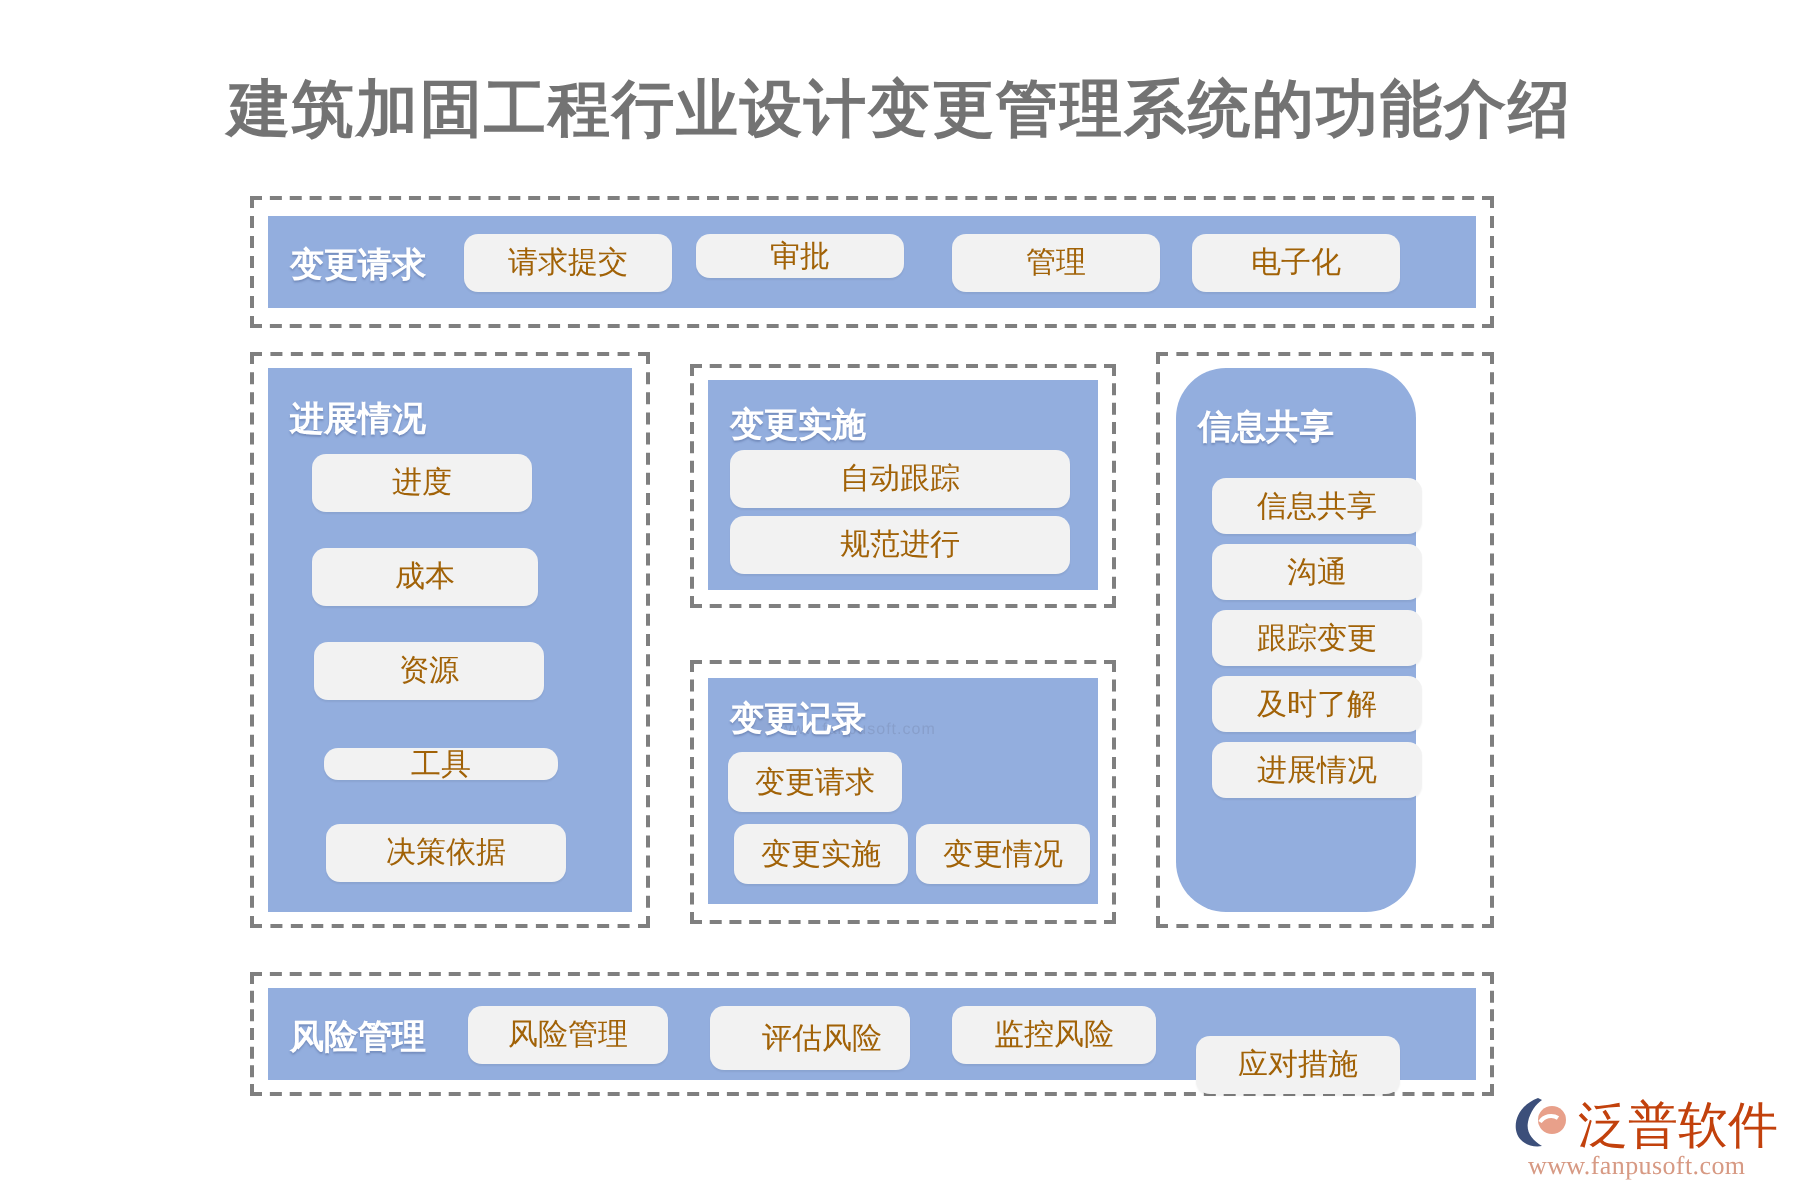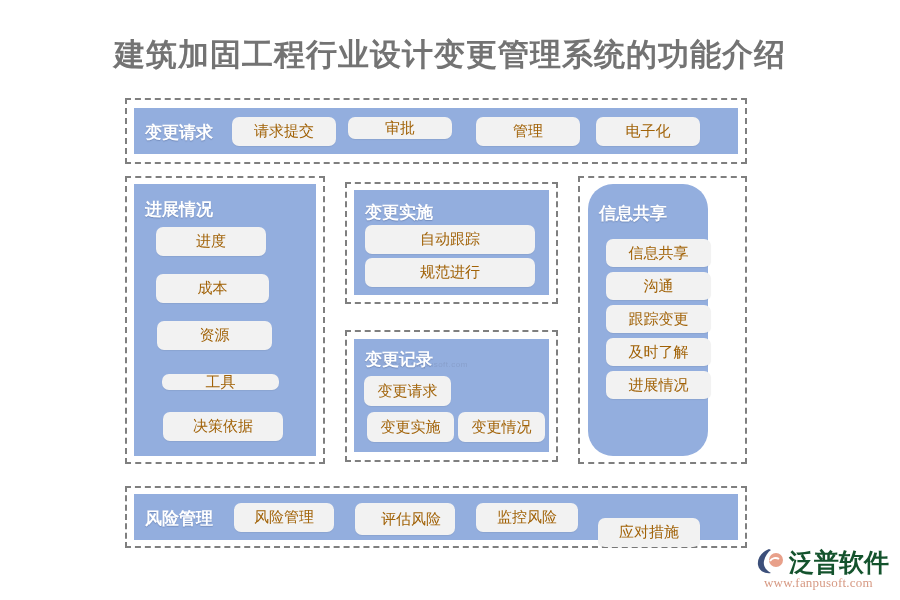--- a/index.html
+++ b/index.html
@@ -142,22 +142,22 @@
     left: 0px;
     top: 2px;
     width: 30px;
     height: 27px;
   }
   .logo-text {
     position: absolute;
     left: 32px;
     top: 0px;
     font-size: 25px;
-    font-weight: bold;
-    color: #14532d;
+    font-weight: normal;
+    color: #c2410c;
     letter-spacing: 0px;
     white-space: nowrap;
   }
   .logo-url {
     position: absolute;
     left: 7px;
     top: 29px;
     font-size: 13px;
     color: #d79a84;
     font-family: "Liberation Serif", "DejaVu Serif", serif;

